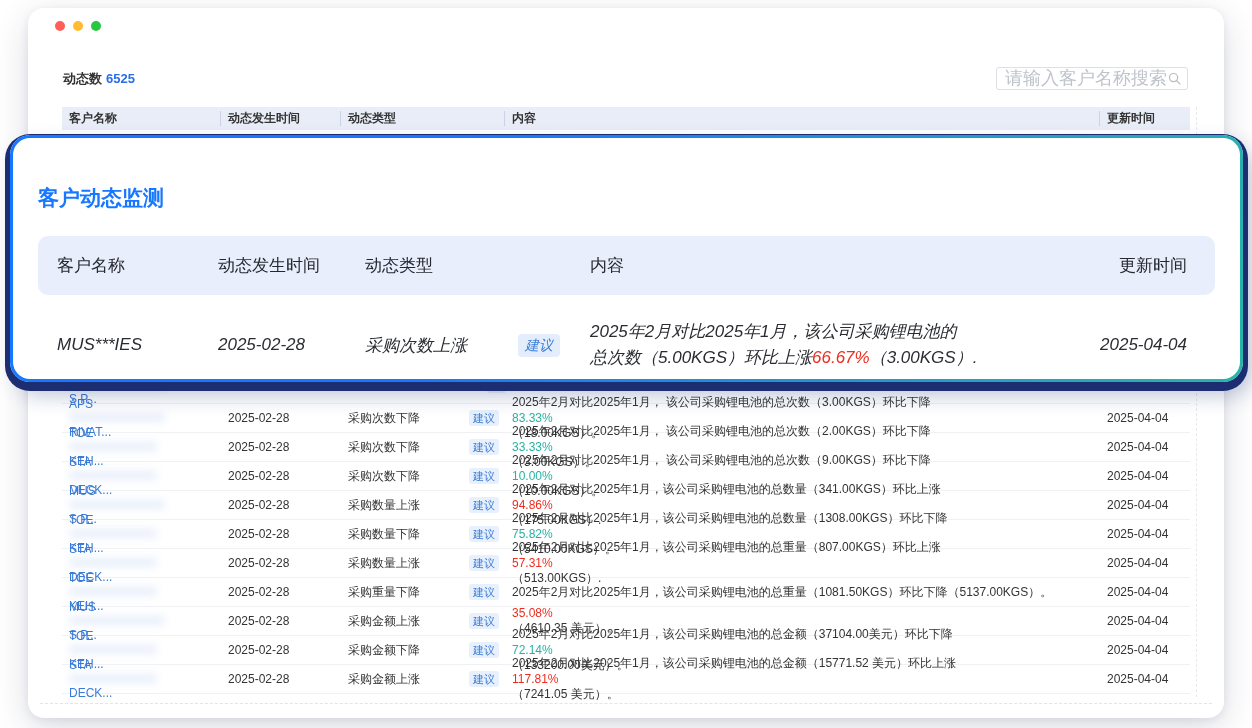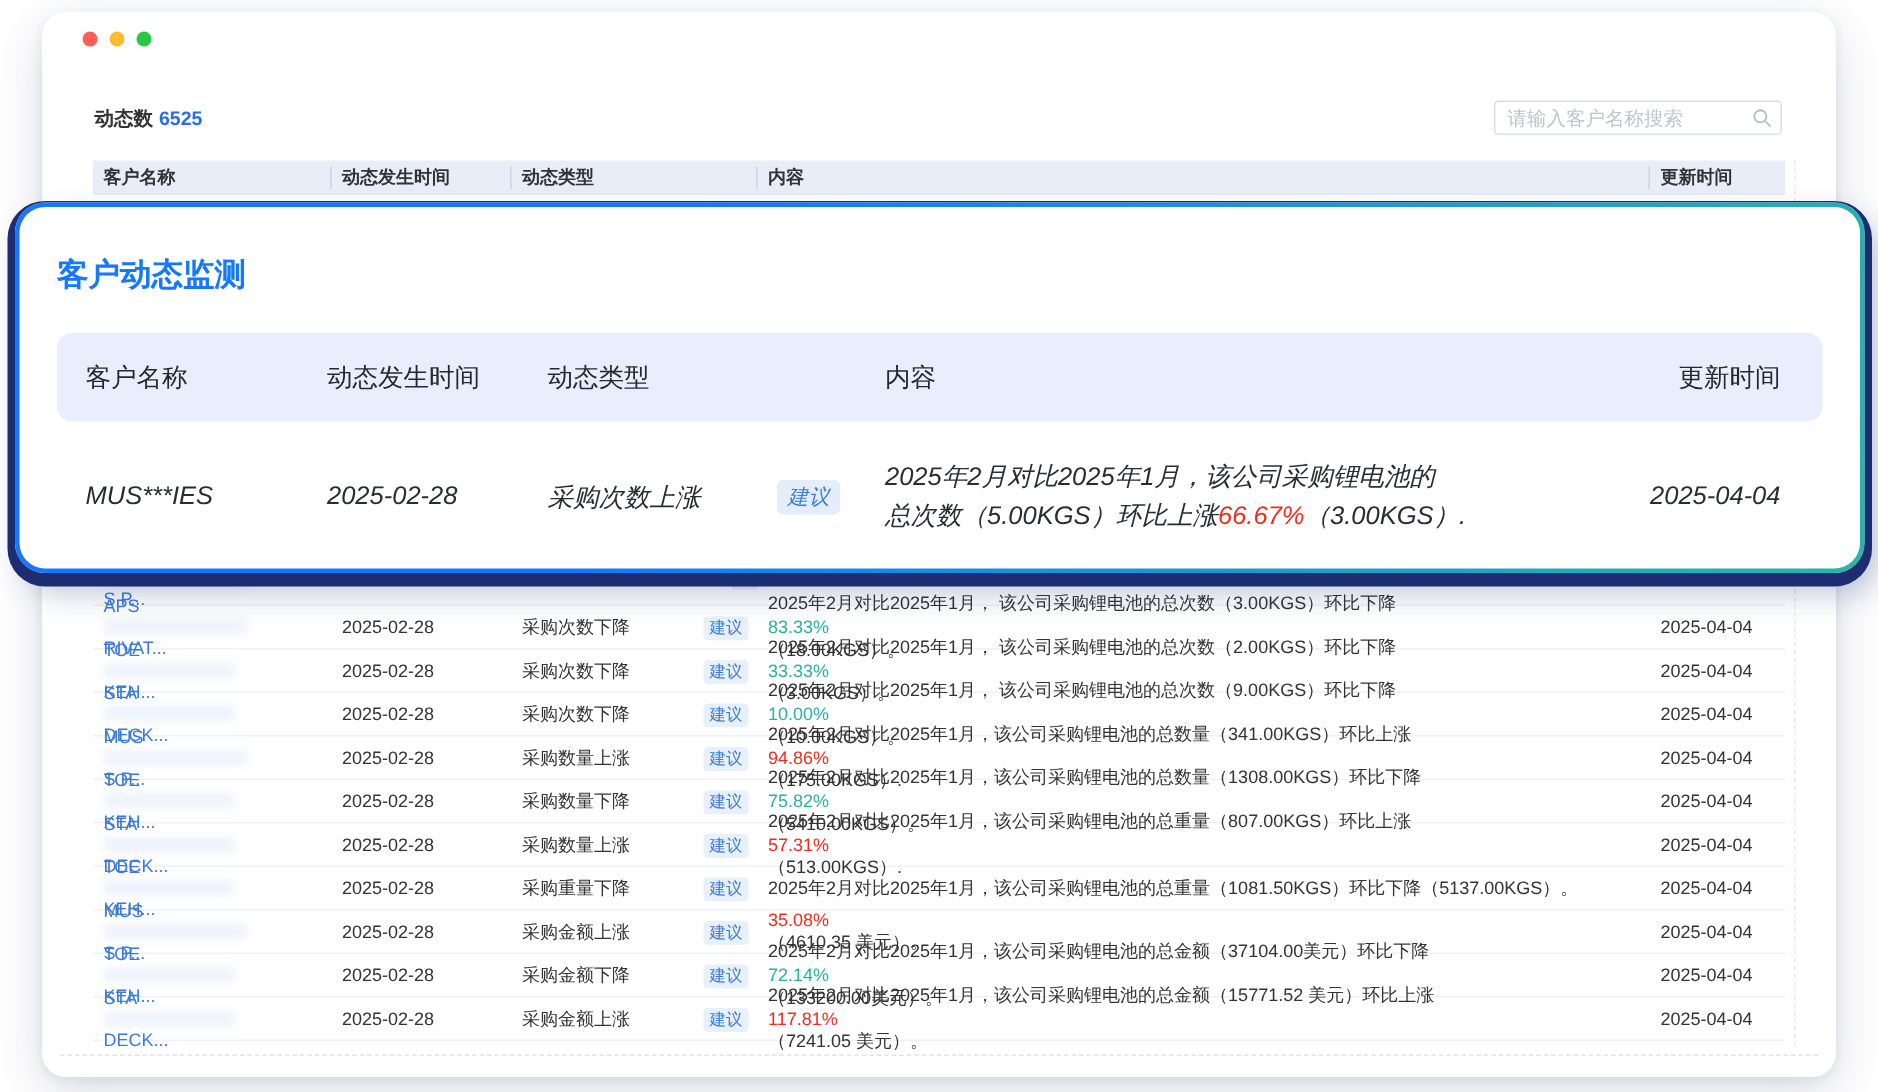--- a/index.html
+++ b/index.html
@@ -16,53 +16,53 @@
   .dot.red { background: #ff5f57; }
   .dot.yellow { background: #febc2e; }
   .dot.green { background: #28c840; }
 
   .count-line { position: absolute; left: 35px; top: 62px; font-size: 13px; font-weight: bold; color: #333; }
   .count-line .num { color: #2b6de8; margin-left: 4px; }
 
   .searchbox { position: absolute; left: 968px; top: 59px; width: 192px; height: 23px;
                border: 1px solid #dcdfe6; border-radius: 3px; background: #fff;
                display: flex; align-items: center; padding: 0 6px 0 8px; }
-  .searchbox input { flex: 1; border: none; outline: none; font-size: 13px; color: #15803d; min-width: 0;
+  .searchbox input { flex: 1; border: none; outline: none; font-size: 18px; color: #15803d; min-width: 0;
                      font-family: inherit; }
   .searchbox input::placeholder { color: #bfc3cc; }
   .search-icon { width: 13px; height: 13px; flex: 0 0 auto; }
 
   
   .table { position: absolute; left: 34px; top: 99px; width: 1128px; font-size: 12px; color: #333; }
   .thead { display: grid; grid-template-columns: 159px 120px 164px 595px 90px;
            background: #e9edf8; height: 23px; align-items: center; font-weight: bold; }
   .thead .th { padding-left: 7px; border-right: 1px solid #ccd3e6; height: 15px; line-height: 15px; }
   .thead .th:last-child { border-right: none; }
   .occluded-spacer { height: 236px; }
   .trow { display: grid; grid-template-columns: 159px 120px 164px 595px 90px;
           height: 29px; align-items: center; border-bottom: 1px solid #f0f1f4; }
   .trow:first-of-type { height: 38px; }
   .td { padding-left: 7px; white-space: nowrap; overflow: hidden; }
   .td.name { color: #3b7bd8; }
   .td.name .blur { filter: blur(4px); opacity: .4; }
-  .td.type { display: flex; align-items: flex-end; padding-right: 6px; gap: 34px; }
+  .td.type { display: flex; align-items: center; padding-right: 6px; gap: 34px; }
   .badge { margin-left: auto; background: #e7f0fc; color: #3a7bd5; font-size: 11px;
            line-height: 16px; height: 16px; padding: 0 4px; border-radius: 3px; flex: 0 0 auto; }
   .pct-up { color: #ee2d20; }
   .pct-down { color: #27b2a2; }
   .v-dashed { position: absolute; left: 1168px; top: 99px; height: 590px; border-left: 1px dashed #e9e9ec; }
   .h-dashed { position: absolute; left: 12px; right: 12px; top: 695px; border-top: 1px dashed #e4e4e8; }
 
   
   .overlay-frame { position: absolute; left: 10px; top: 135px; width: 1233px; height: 247px;
                    border-radius: 20px; padding: 3px;
                    background: linear-gradient(110deg, #1677ff 0%, #1677ff 35%, #29b5a8 100%);
                    box-shadow: 0 4px 0 5px #1d2d72, 8px 12px 22px rgba(20,40,110,.30); }
   .overlay-body { width: 100%; height: 100%; background: #ffffff; border-radius: 17px;
-                  padding: 32px 25px 0 25px; }
+                  padding: 46px 25px 0 25px; }
   .overlay-title { font-size: 21px; font-weight: bold; color: #1677ff; line-height: 28px; }
   .ov-grid { display: grid; grid-template-columns: 161px 147px 225px 490px 1fr; align-items: center; }
   .ov-head { margin-top: 24px; height: 59px; background: #e9eefc; border-radius: 10px;
              padding: 0 28px 0 19px; font-size: 17px; font-weight: 500; color: #25282e; }
   .ov-row { height: 100px; padding: 0 28px 0 19px; font-size: 17px; color: #2a2c31; font-style: italic; }
   .ov-head .oc:last-child, .ov-row .oc:last-child { text-align: right; }
   .ov-type { display: flex; align-items: flex-start; }
   .ov-badge { margin-left: auto; margin-right: 30px; background: #e4edfb; color: #3d7fd9;
               font-size: 14px; line-height: 23px; height: 23px; padding: 0 7px; border-radius: 4px; }
   .ov-content { line-height: 26px; white-space: nowrap; }

